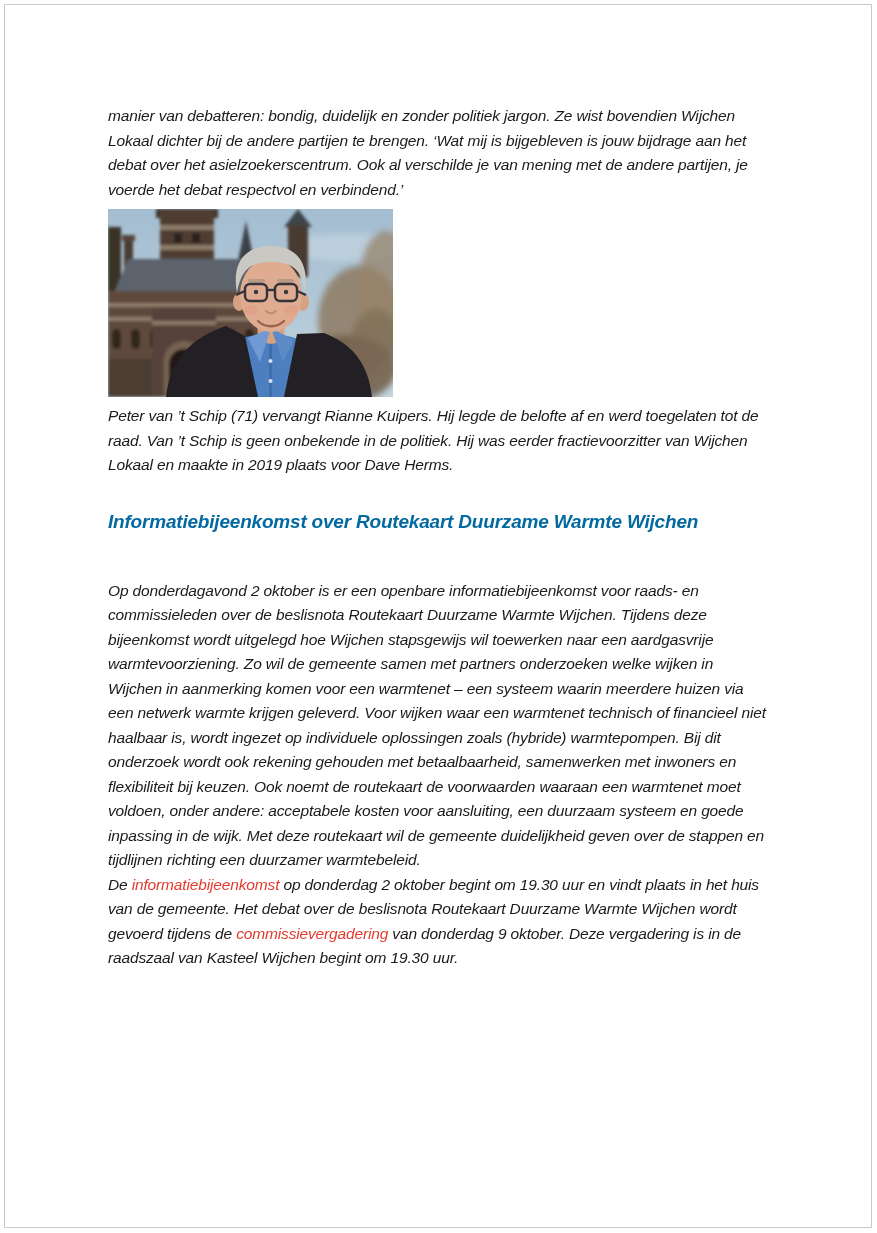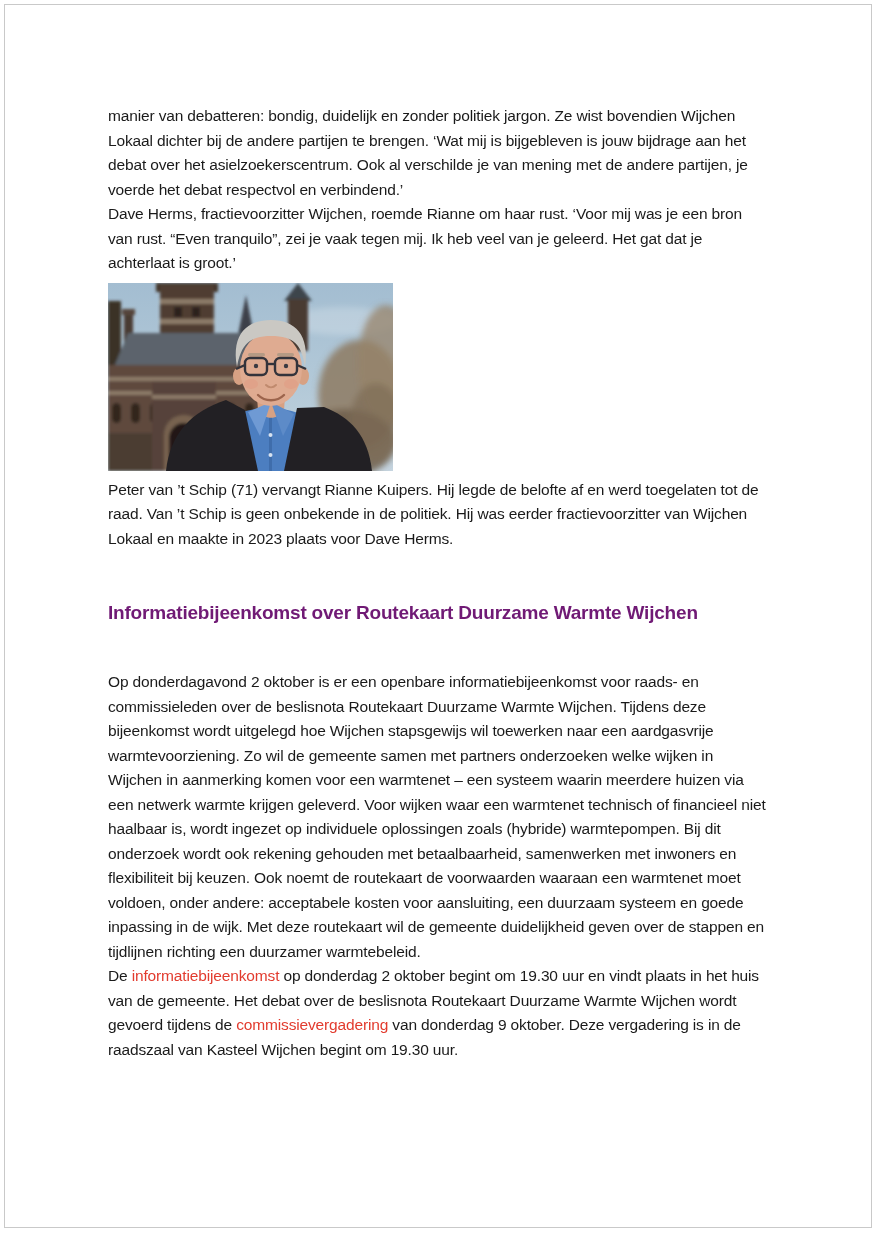--- a/index.html
+++ b/index.html
@@ -15,57 +15,57 @@
     position:absolute;left:4px;top:4px;width:868px;height:1224px;
     background:var(--background);
     border:1px solid var(--page-border);
     overflow:hidden;
   }
   .content{
     width:662px;
     margin-left:103px;
     padding-top:99px;
     color:var(--text);
+    font-style:italic;
   }
   .body-text{
     font-size:15.5px;
     line-height:24.5px;
     letter-spacing:-0.15px;
     color:var(--text);
   }
   .photo-frame{
     width:285px;height:188px;
     margin-top:7px;
     line-height:0;
   }
   .caption{margin-top:7px;}
   .section-heading{
-    margin-top:49px;
+    margin-top:31px;
     font-size:19px;
     line-height:26px;
     font-weight:bold;
     letter-spacing:-0.2px;
-    color:#701a75;
+    color:#0369a1;
   }
   .para-routekaart{margin-top:44px;}
   .link{
     color:var(--link);
     text-decoration:none;
     cursor:pointer;
   }
 </style>
 </head>
 <body>
 
 <div class="page">
   <div class="content">
 
     <p class="body-text">manier van debatteren: bondig, duidelijk en zonder politiek jargon. Ze wist bovendien Wijchen Lokaal dichter bij de andere partijen te brengen. ‘Wat mij is bijgebleven is jouw bijdrage aan het debat over het asielzoekerscentrum. Ook al verschilde je van mening met de andere partijen, je voerde het debat respectvol en verbindend.’</p>
 
-    <p class="body-text">Dave Herms, fractievoorzitter Wijchen, roemde Rianne om haar rust. ‘Voor mij was je een bron van rust. “Even tranquilo”, zei je vaak tegen mij. Ik heb veel van je geleerd. Het gat dat je achterlaat is groot.’</p>
 
     <div class="photo-frame">
       <svg width="285" height="188" viewBox="0 0 285 188">
         <defs>
           <linearGradient id="sky" x1="0" y1="0" x2="0" y2="1">
             <stop offset="0" stop-color="#a3bdd1"></stop>
             <stop offset="0.55" stop-color="#b3c9d8"></stop>
             <stop offset="1" stop-color="#c6d5e0"></stop>
           </linearGradient>
           <filter id="soft" x="-20%" y="-20%" width="140%" height="140%">
@@ -154,21 +154,21 @@
             <path d="M189 82 L198 86"></path>
           </g>
           <circle cx="148" cy="83" r="2.2" fill="#3a3a42"></circle>
           <circle cx="178" cy="83" r="2.2" fill="#3a3a42"></circle>
           <path d="M158 102 C161 105 165 105 168 102" stroke="#c08a6e" stroke-width="2" fill="none" stroke-linecap="round"></path>
           <path d="M150 112 C157 119 169 119 176 112" stroke="#9c644c" stroke-width="2.4" fill="none" stroke-linecap="round"></path>
         </g>
       </svg>
     </div>
 
-    <p class="body-text caption">Peter van ’t Schip (71) vervangt Rianne Kuipers. Hij legde de belofte af en werd toegelaten tot de raad. Van ’t Schip is geen onbekende in de politiek. Hij was eerder fractievoorzitter van Wijchen Lokaal en maakte in 2023 plaats voor Dave Herms.</p>
+    <p class="body-text caption">Peter van ’t Schip (71) vervangt Rianne Kuipers. Hij legde de belofte af en werd toegelaten tot de raad. Van ’t Schip is geen onbekende in de politiek. Hij was eerder fractievoorzitter van Wijchen Lokaal en maakte in 2019 plaats voor Dave Herms.</p>
 
     <h2 class="section-heading">Informatiebijeenkomst over Routekaart Duurzame Warmte Wijchen</h2>
 
     <p class="body-text para-routekaart">Op donderdagavond 2 oktober is er een openbare informatiebijeenkomst voor raads- en commissieleden over de beslisnota Routekaart Duurzame Warmte Wijchen. Tijdens deze bijeenkomst wordt uitgelegd hoe Wijchen stapsgewijs wil toewerken naar een aardgasvrije warmtevoorziening. Zo wil de gemeente samen met partners onderzoeken welke wijken in Wijchen in aanmerking komen voor een warmtenet – een systeem waarin meerdere huizen via een netwerk warmte krijgen geleverd. Voor wijken waar een warmtenet technisch of financieel niet haalbaar is, wordt ingezet op individuele oplossingen zoals (hybride) warmtepompen. Bij dit onderzoek wordt ook rekening gehouden met betaalbaarheid, samenwerken met inwoners en flexibiliteit bij keuzen. Ook noemt de routekaart de voorwaarden waaraan een warmtenet moet voldoen, onder andere: acceptabele kosten voor aansluiting, een duurzaam systeem en goede inpassing in de wijk. Met deze routekaart wil de gemeente duidelijkheid geven over de stappen en tijdlijnen richting een duurzamer warmtebeleid.</p>
 
     <p class="body-text"><span>De </span><a class="link">informatiebijeenkomst</a><span> op donderdag 2 oktober begint om 19.30 uur en vindt plaats in het huis van de gemeente. Het debat over de beslisnota Routekaart Duurzame Warmte Wijchen wordt gevoerd tijdens de </span><a class="link">commissievergadering</a><span> van donderdag 9 oktober. Deze vergadering is in de raadszaal van Kasteel Wijchen begint om 19.30 uur.</span></p>
 
   </div>
 </div>
 

